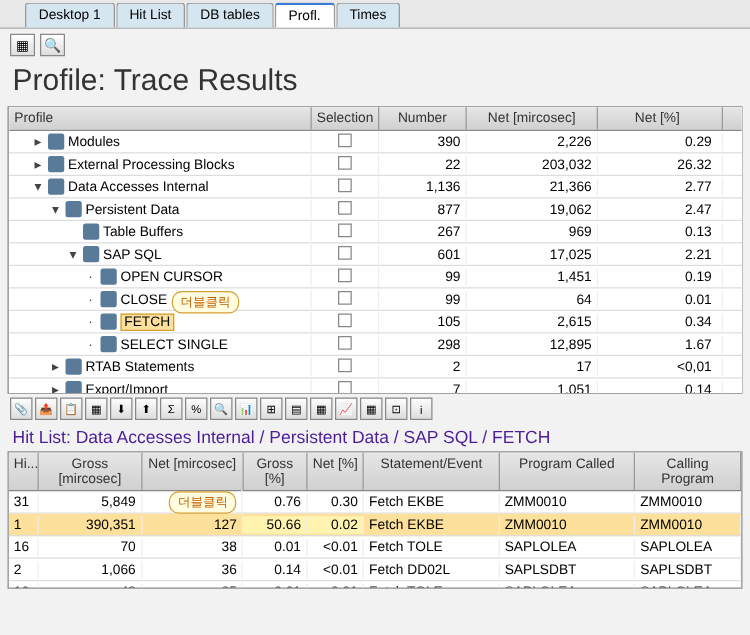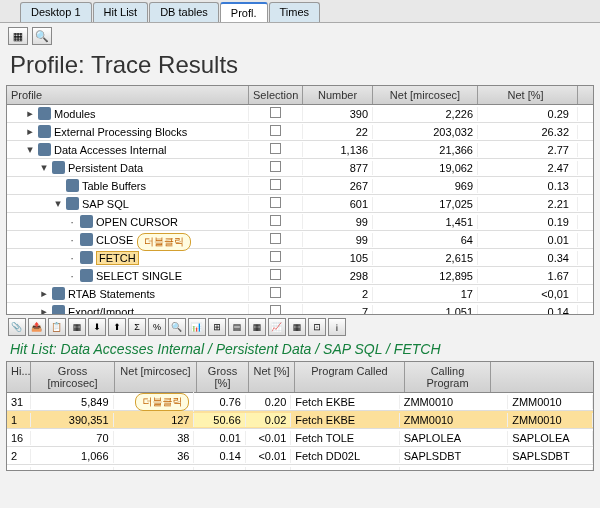--- a/index.html
+++ b/index.html
@@ -6,21 +6,21 @@
   body { background: #f2f2f2; width: 600px; height: 508px; overflow: hidden; }
   
   .tabs { display: flex; background: #e8e8e8; border-bottom: 1px solid #aaa; padding: 2px 2px 0 20px; }
   .tab { padding: 3px 10px; background: #d6e6f0; border: 1px solid #999; border-bottom: none; margin-right: 1px; cursor: pointer; border-radius: 3px 3px 0 0; }
   .tab.active { background: #fff; border-top: 2px solid #3a7bd5; }
   
   .toolbar { padding: 4px 8px; display: flex; gap: 4px; }
   .tbtn { width: 20px; height: 18px; border: 1px solid #888; background: linear-gradient(#fff,#ddd); display:flex; align-items:center; justify-content:center; }
   
   .title { font-size: 24px; padding: 2px 10px 6px 10px; color: #333; }
-  .title2 { font-size: 14px; padding: 2px 10px 4px 10px; color: #15803d; font-style: italic; }
+  .title2 { font-size: 14px; padding: 2px 10px 4px 10px; color: #4c1d95; }
   
   .grid { margin: 0 6px; border: 1px solid #888; background:#fff; height: 230px; overflow-y:auto; overflow-x:hidden; }
   .grid2 { margin: 0 6px; border: 1px solid #888; background:#fff; height: 110px; overflow:hidden; }
   
   .ghead { display:flex; background: linear-gradient(#e6e6e6,#d0d0d0); border-bottom:1px solid #888; font-weight:normal; color:#333; }
   .ghead > div { padding: 3px 4px; border-right:1px solid #999; text-align:center; }
   .grow { display:flex; border-bottom:1px solid #ddd; align-items:center; height:18px; }
   .grow > div { padding: 1px 4px; border-right:1px solid #eee; overflow:hidden; white-space:nowrap; }
   .grow.sel { background:#fce09b; }
   
@@ -241,30 +241,31 @@
 
 <div class="title2">Hit List: Data Accesses Internal / Persistent Data / SAP SQL / FETCH</div>
 
 <div class="grid2">
   <div class="ghead">
     <div class="c-hi">Hi...</div>
     <div class="c-gm">Gross [mircosec]</div>
     <div class="c-nm">Net [mircosec]</div>
     <div class="c-gp">Gross [%]</div>
     <div class="c-np">Net [%]</div>
+    <div class="c-ev">Statement/Event</div>
     <div class="c-pc">Program Called</div>
     <div class="c-cp">Calling Program</div>
   </div>
   <div id="hit-body" style="position:relative;">
       <div class="grow">
         <div class="c-hi">31</div>
         <div class="c-gm">5,849</div>
         <div class="c-nm"><span class="bubble" style="position:static;display:inline-block">더블클릭</span></div>
         <div class="c-gp">0.76</div>
-        <div class="c-np">0.20</div>
+        <div class="c-np">0.30</div>
         <div class="c-ev">Fetch EKBE</div>
         <div class="c-pc">ZMM0010</div>
         <div class="c-cp">ZMM0010</div>
       </div>
       <div class="grow sel">
         <div class="c-hi">1</div>
         <div class="c-gm">390,351</div>
         <div class="c-nm">127</div>
         <div class="c-gp" style="background: rgb(255, 243, 176);">50.66</div>
         <div class="c-np" style="background: rgb(255, 243, 176);">0.02</div>

